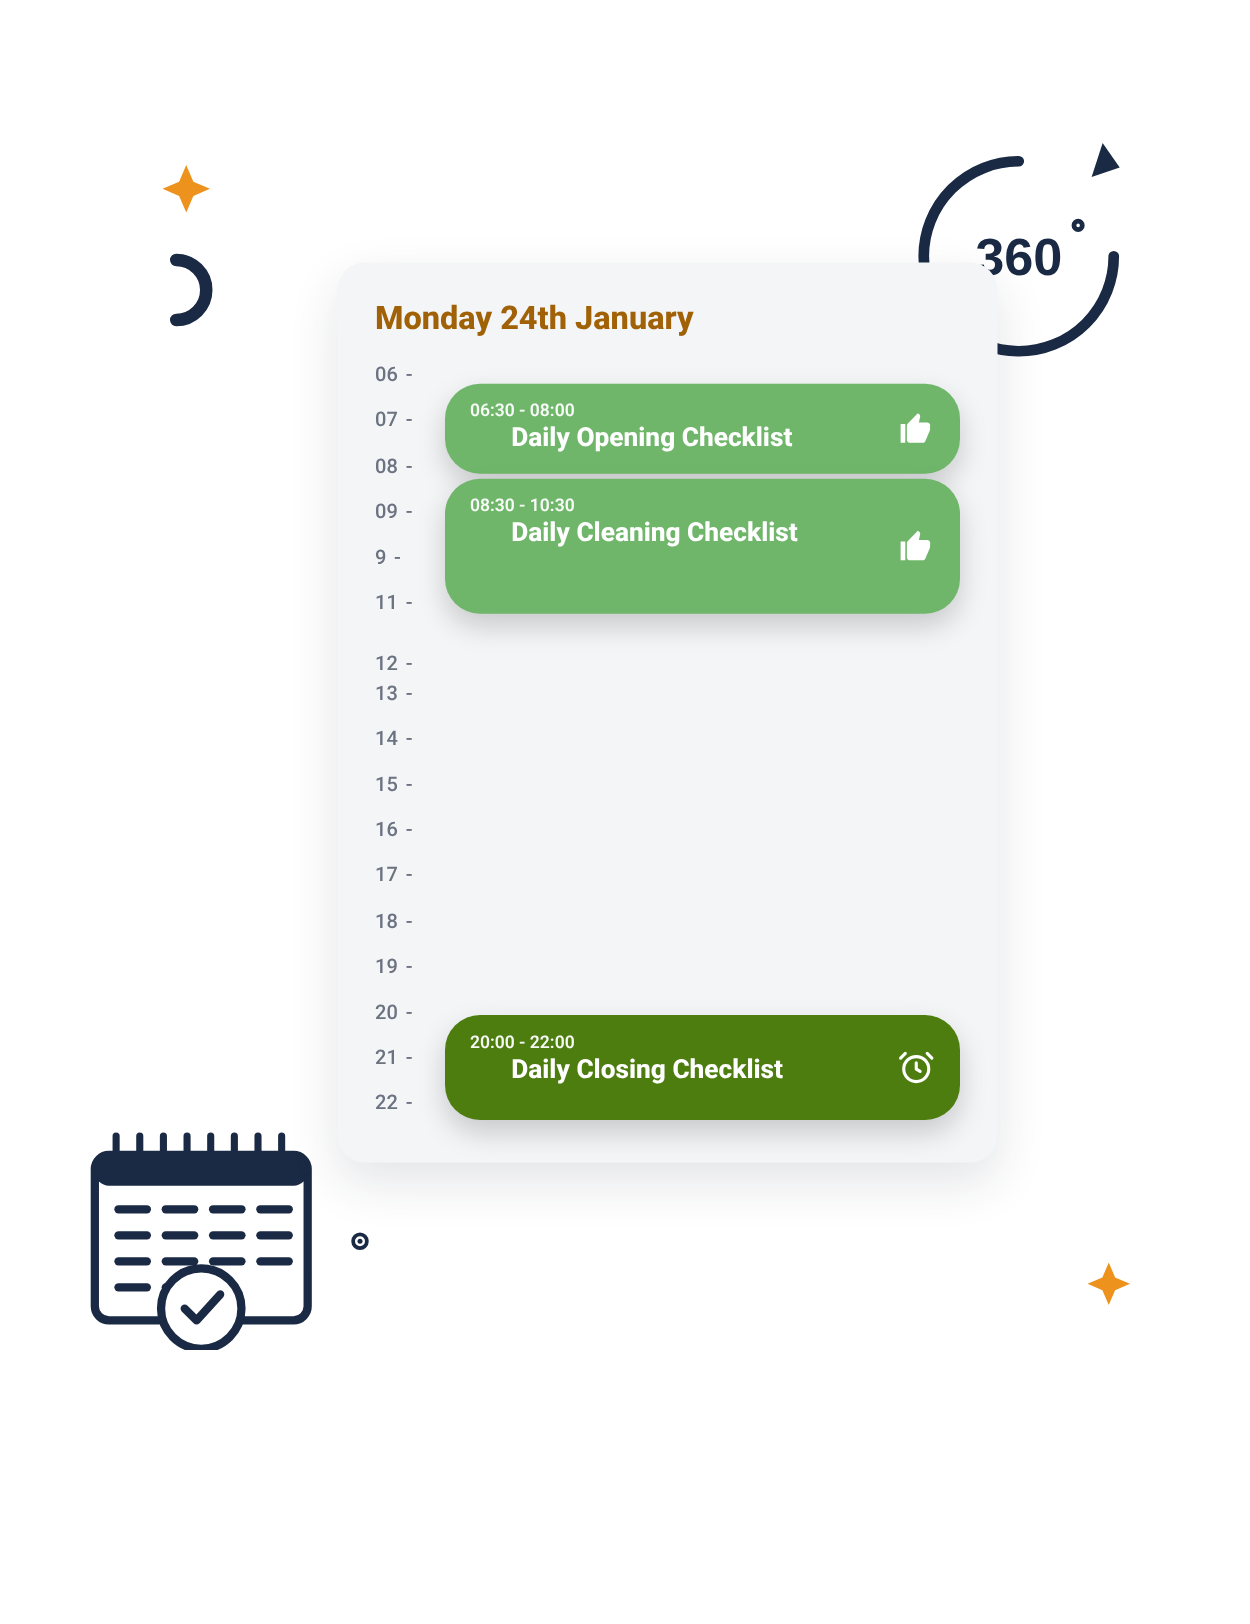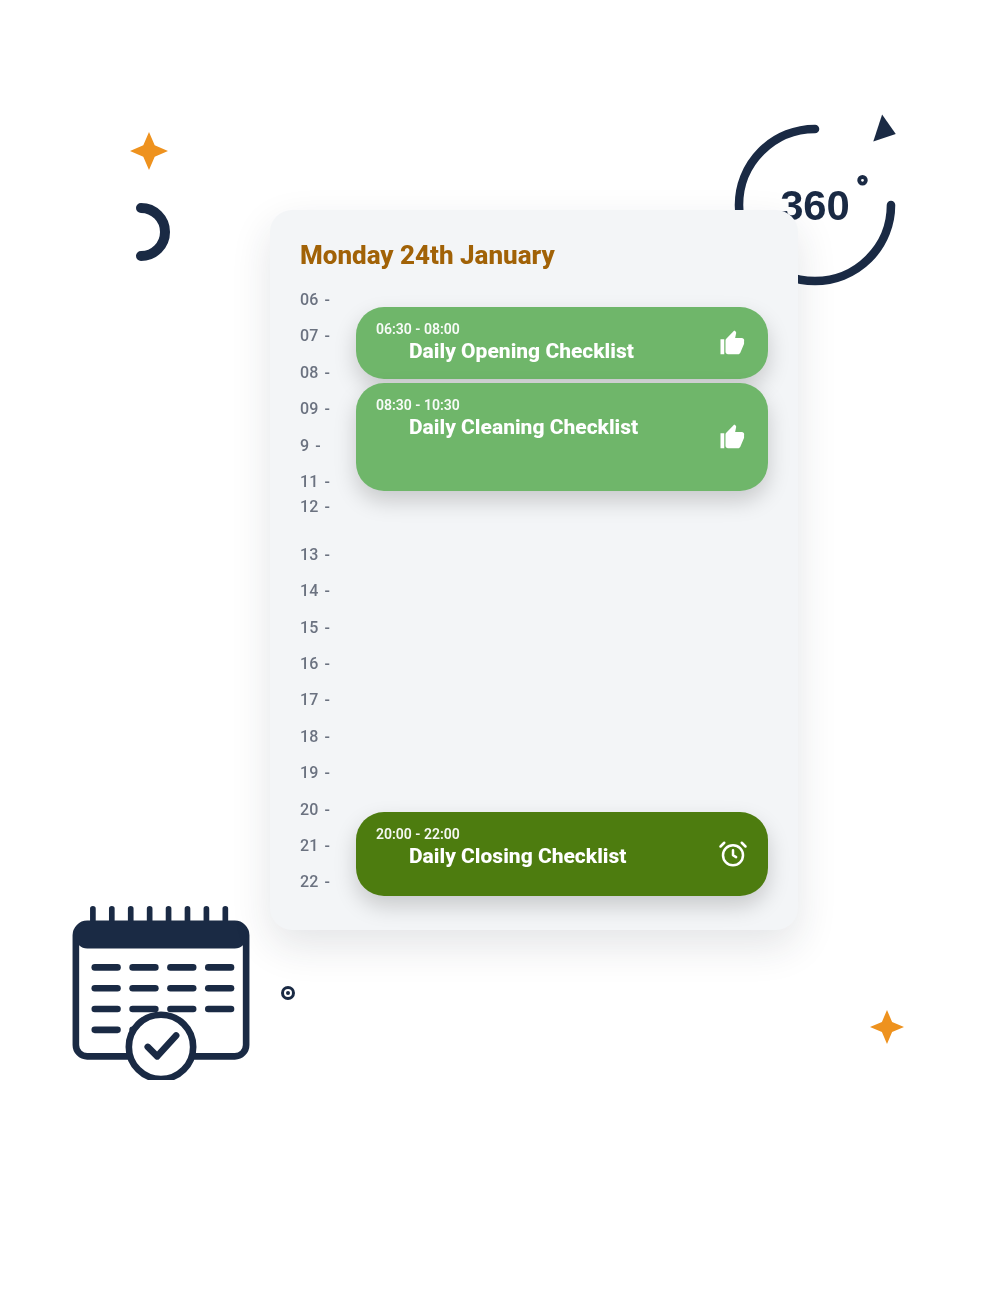--- a/index.html
+++ b/index.html
@@ -179,21 +179,21 @@
   <div class="card-title">Monday 24th January</div>
 
   <div class="timeline">
     <div class="hour-col" id="hour-col">
           <div class="hour" style="top: 0px;"><span>06</span><span class="tick">-</span></div>
           <div class="hour" style="top: 36.4px;"><span>07</span><span class="tick">-</span></div>
           <div class="hour" style="top: 72.8px;"><span>08</span><span class="tick">-</span></div>
           <div class="hour" style="top: 109.2px;"><span>09</span><span class="tick">-</span></div>
           <div class="hour" style="top: 145.6px;"><span>9</span><span class="tick">-</span></div>
           <div class="hour" style="top: 182px;"><span>11</span><span class="tick">-</span></div>
-          <div class="hour" style="top: 207px;"><span>12</span><span class="tick">-</span></div>
+          <div class="hour" style="top: 231px;"><span>12</span><span class="tick">-</span></div>
           <div class="hour" style="top: 254.8px;"><span>13</span><span class="tick">-</span></div>
           <div class="hour" style="top: 291.2px;"><span>14</span><span class="tick">-</span></div>
           <div class="hour" style="top: 327.6px; text-align: right;"><span>15</span><span class="tick">-</span></div>
           <div class="hour" style="top: 364px;"><span>16</span><span class="tick">-</span></div>
           <div class="hour" style="top: 400.4px;"><span>17</span><span class="tick">-</span></div>
           <div class="hour" style="top: 436.8px;"><span>18</span><span class="tick">-</span></div>
           <div class="hour" style="top: 473.2px;"><span>19</span><span class="tick">-</span></div>
           <div class="hour" style="top: 509.6px;"><span>20</span><span class="tick">-</span></div>
           <div class="hour" style="top: 546px;"><span>21</span><span class="tick">-</span></div>
           <div class="hour" style="top: 582.4px;"><span>22</span><span class="tick">-</span></div>

